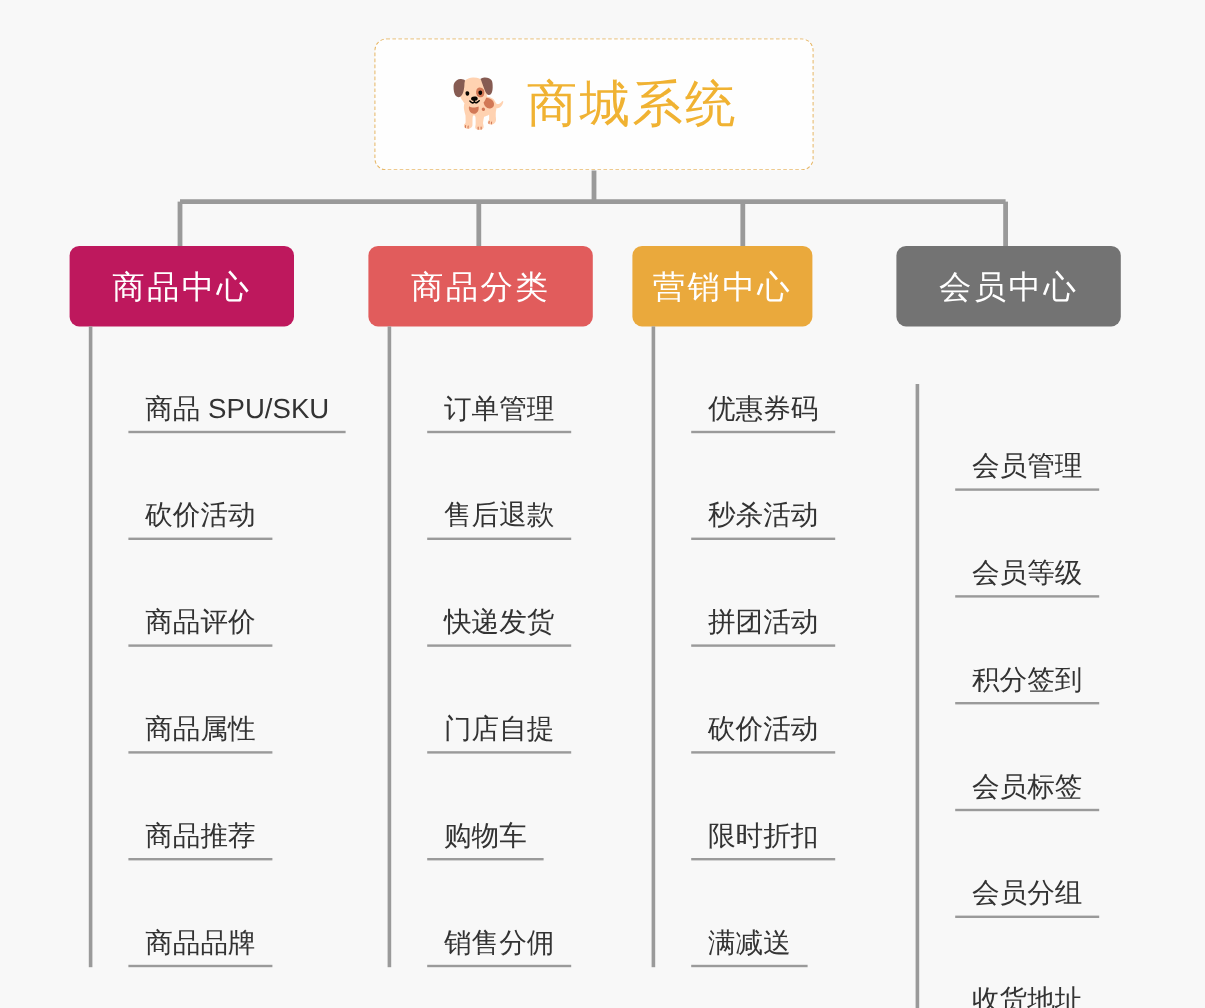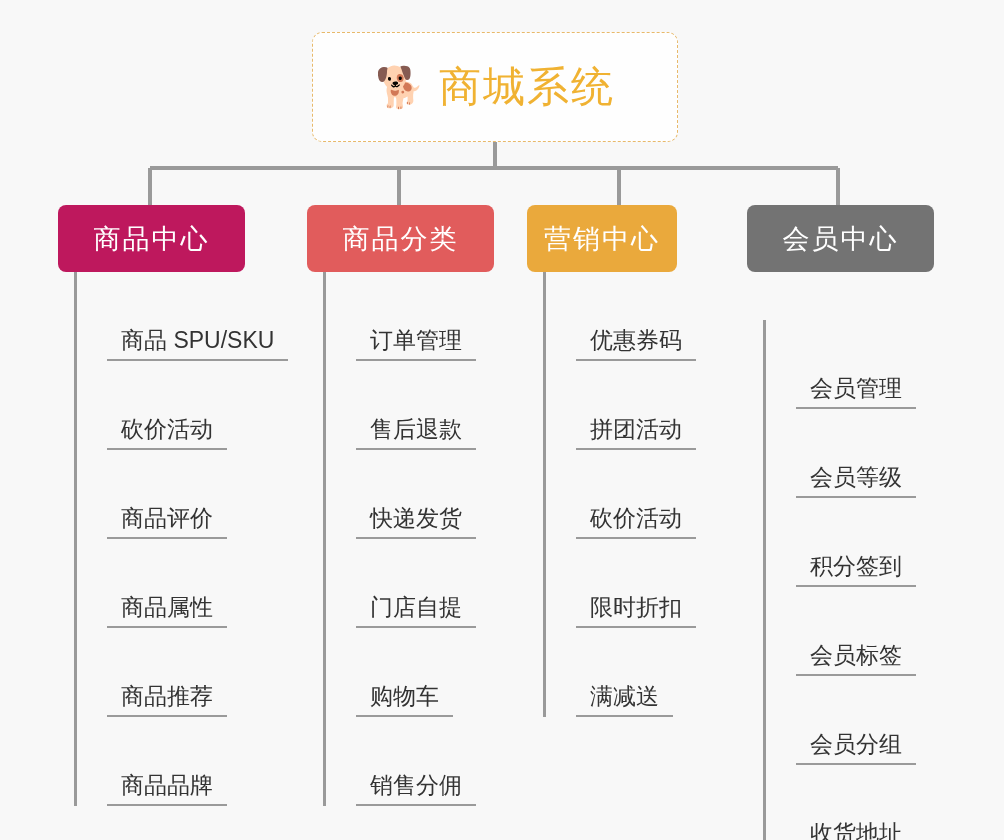--- a/index.html
+++ b/index.html
@@ -183,20 +183,23 @@
     </div>
   </div>
 
   <div class="column col-2">
     <div class="col-header" style="background: rgb(234, 169, 60);">营销中心</div>
     <div class="col-items" style="border-left-color: rgb(154, 154, 154);">
       <div class="item">
           <span class="item-inner" style="border-bottom-color: rgb(154, 154, 154);">优惠券码</span>
         </div>
       <div class="item">
+          <span class="item-inner" style="border-bottom-color: rgb(154, 154, 154);">秒杀活动</span>
+        </div>
+      <div class="item">
           <span class="item-inner" style="border-bottom-color: rgb(154, 154, 154);">拼团活动</span>
         </div>
       <div class="item">
           <span class="item-inner" style="border-bottom-color: rgb(154, 154, 154);">砍价活动</span>
         </div>
       <div class="item">
           <span class="item-inner" style="border-bottom-color: rgb(154, 154, 154);">限时折扣</span>
         </div>
       <div class="item">
           <span class="item-inner" style="border-bottom-color: rgb(154, 154, 154);">满减送</span>

